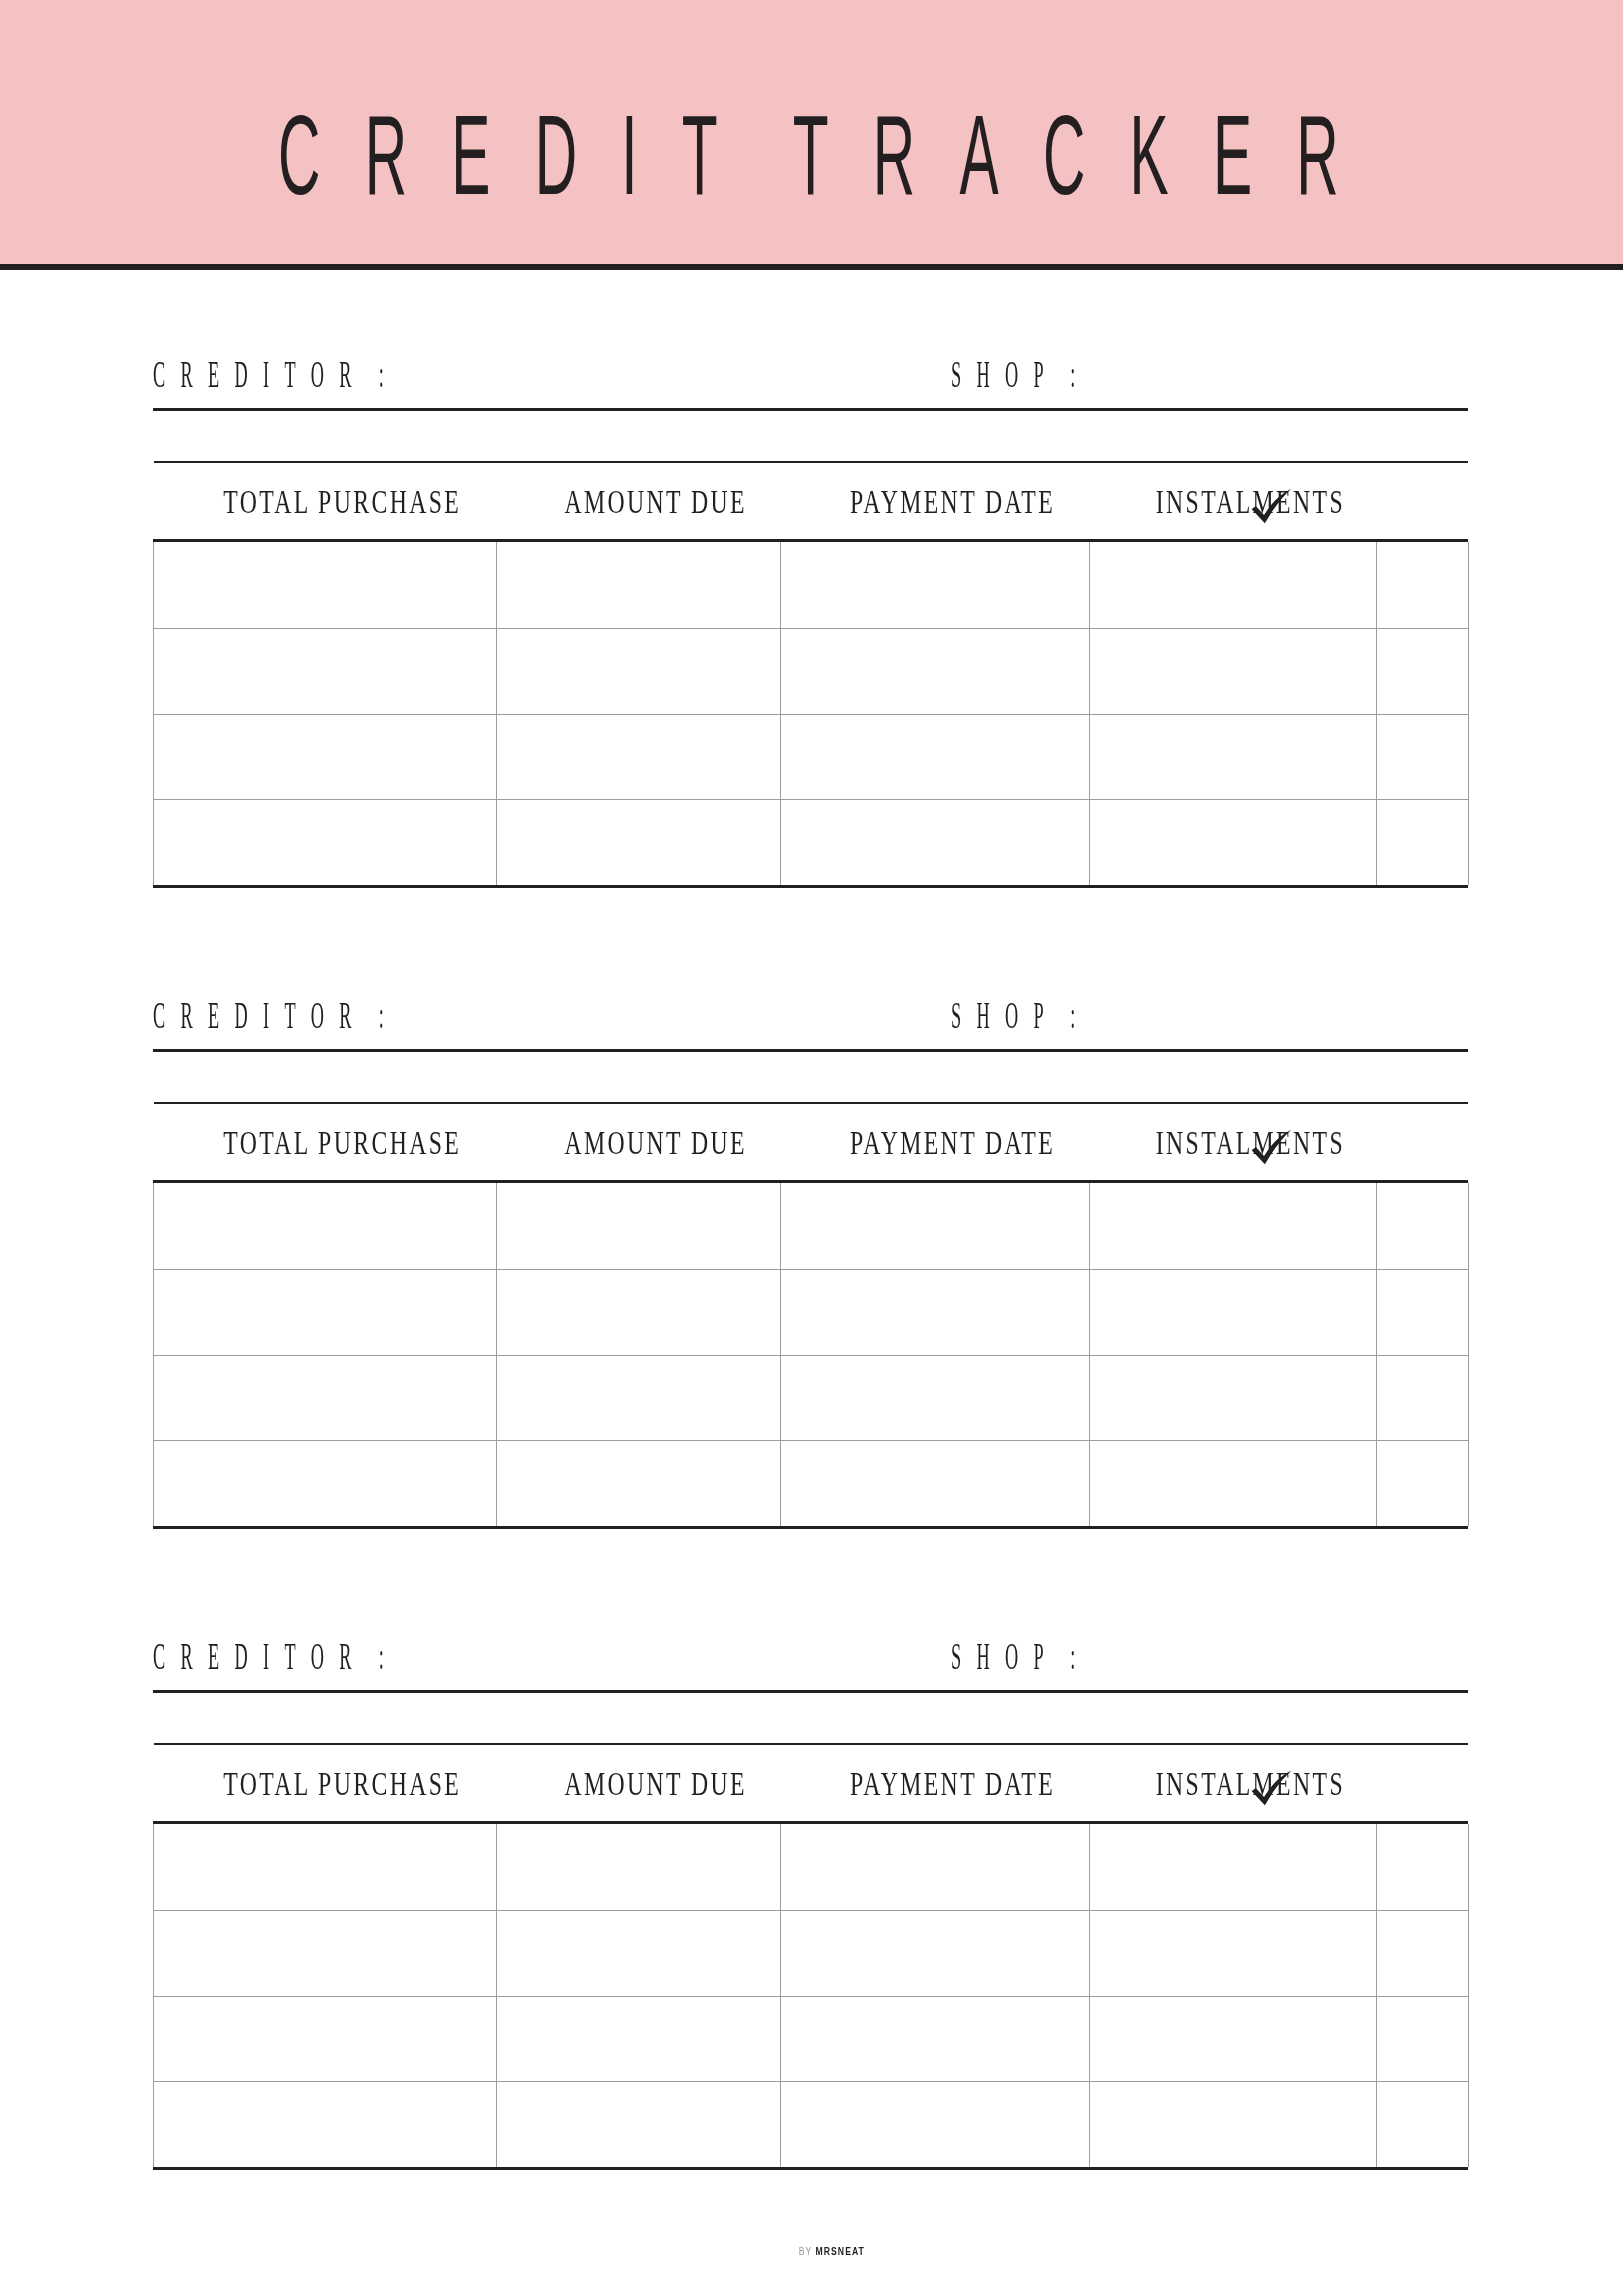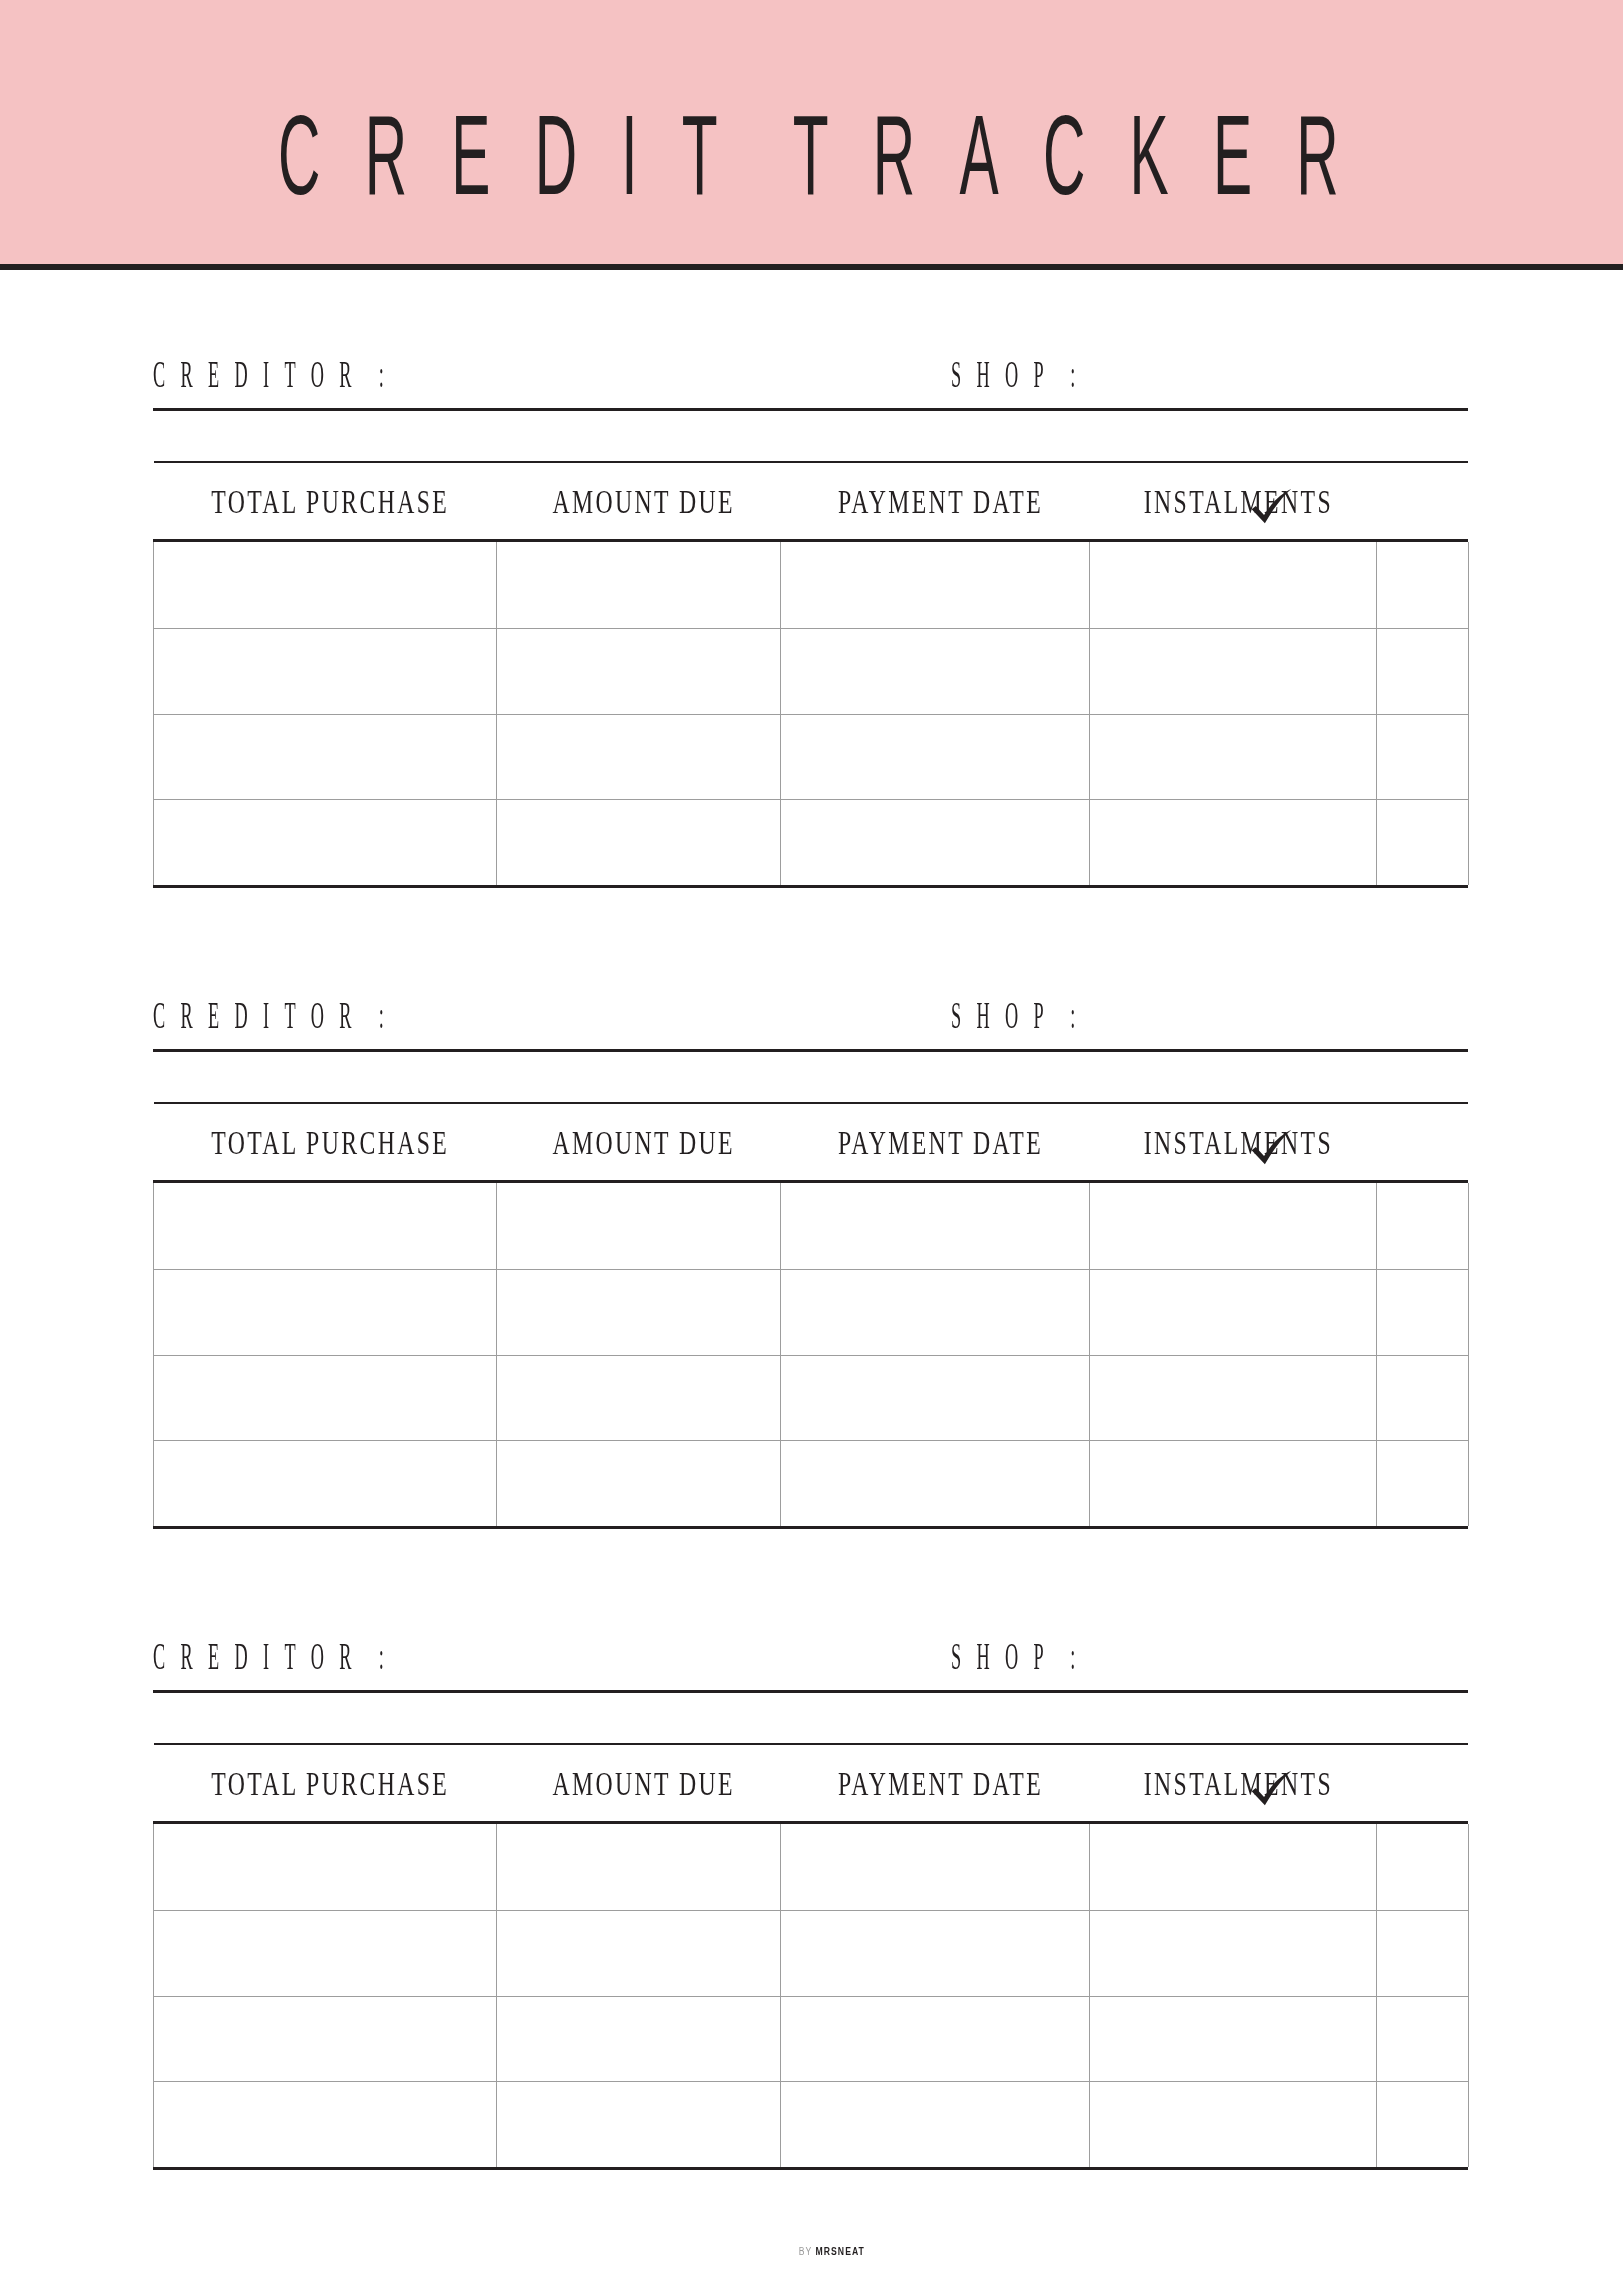--- a/index.html
+++ b/index.html
@@ -29,21 +29,21 @@
 
   .field-input { position: absolute; top: -10px; height: 58px; font-size: 30px; line-height: 58px; color: #231F20; white-space: nowrap; overflow: hidden; }
   .creditor-input { left: 400px; width: 534px; }
   .shop-input { left: 1101px; width: 367px; }
 
   .rule { position: absolute; height: 2.5px; background: #231F20; }
   .rule-1 { left: 153px; top: 48px; width: 1315px; }
   .notes-line { left: 154px; top: 103px; width: 1314px; height: 52px; background: transparent; border-bottom: 2.5px solid #231F20; top: 51px; }
 
   .col-headers {
-    position: absolute; left: 157px; top: 126px; width: 1315px; height: 42px;
+    position: absolute; left: 169px; top: 126px; width: 1315px; height: 42px;
     display: grid; grid-template-columns: 343px 284px 309px 287px 93px;
   }
   .col-head { text-align: center; position: relative; height: 42px; }
   .col-head-text {
     display: inline-block;
     font-size: 33px; line-height: 1; white-space: nowrap;
     letter-spacing: 3.3px; margin-right: -3.3px;
     transform: scaleX(0.72); transform-origin: center top;
   }
   .check-icon { position: absolute; left: 1250px; top: -1.7px; width: 43px; height: 40px; }

